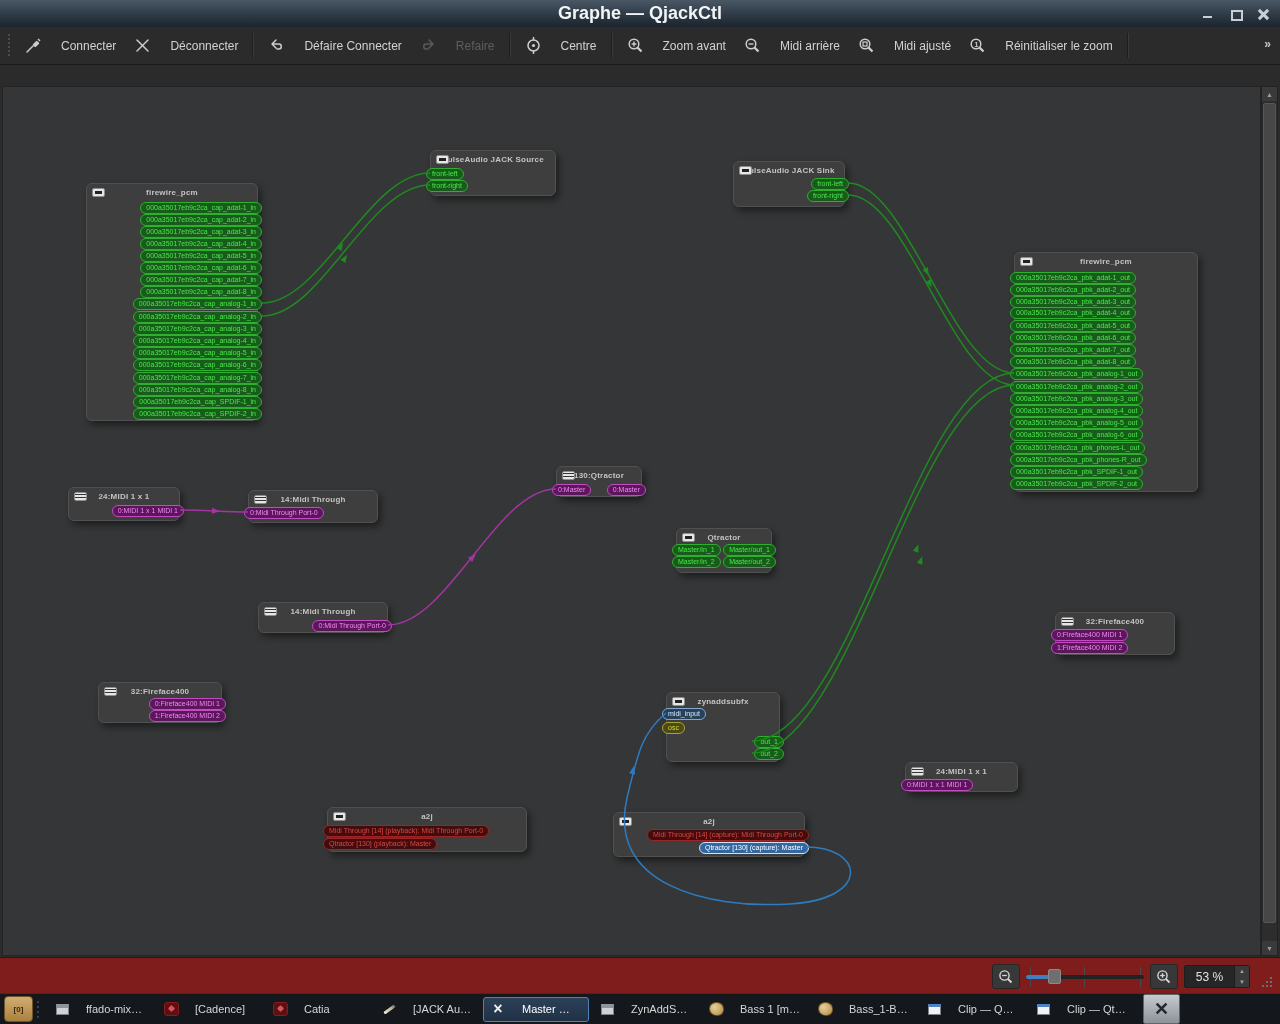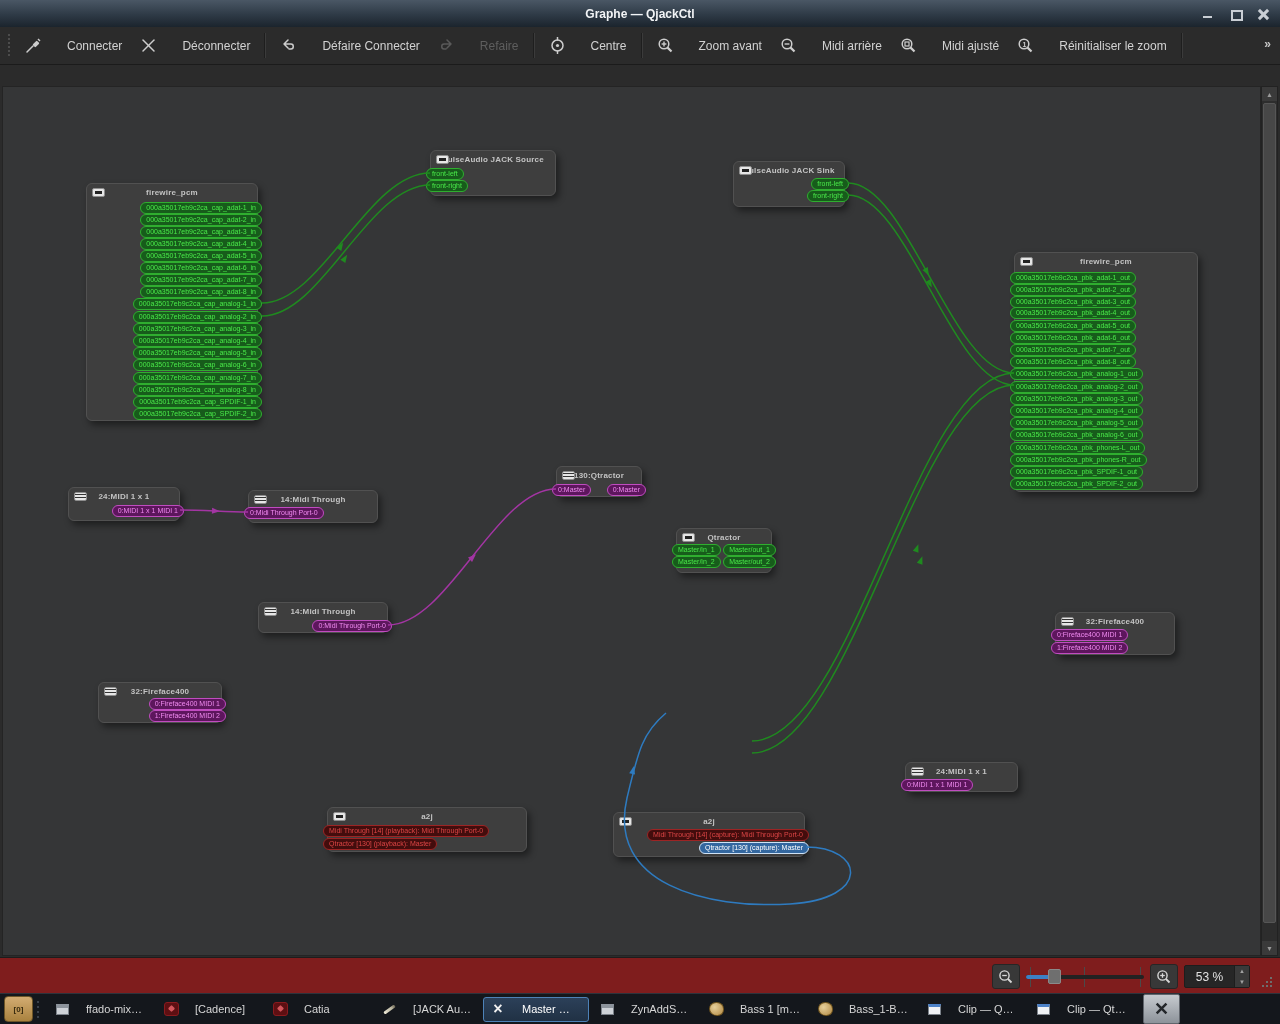--- a/index.html
+++ b/index.html
@@ -3,37 +3,37 @@
 <meta charset="utf-8">
 <style>
   html,body{margin:0;padding:0;}
   body{width:1280px;height:1024px;position:relative;overflow:hidden;background:#14171c;
        font-family:"Liberation Sans",sans-serif;-webkit-font-smoothing:antialiased;}
 
   
   .window{position:absolute;left:0;top:0;width:1280px;height:993px;background:#2b2b2b;border-bottom:1px solid #0c0e10;}
   .titlebar{height:27px;background:linear-gradient(#4a5765 0%,#2e3a46 55%,#1b242d 100%);
             display:flex;align-items:center;justify-content:center;position:relative;}
-  .titlebar .title{color:#f2f4f6;font-size:12px;font-weight:bold;}
+  .titlebar .title{color:#f2f4f6;font-size:18px;font-weight:bold;}
   .win-controls{position:absolute;right:10px;top:0;height:100%;display:flex;gap:16px;align-items:center;}
   .wc{width:12px;height:12px;position:relative;display:block;}
   .wc-min::after{content:"";position:absolute;left:1px;bottom:2px;width:9px;height:2px;background:#c9ced4;}
   .wc-max::after{content:"";position:absolute;left:1px;top:2px;width:8px;height:7px;border:2px solid #c9ced4;}
   .wc-close::before,.wc-close::after{content:"";position:absolute;left:-1px;top:5px;width:13px;height:3px;background:#c9ced4;}
   .wc-close::before{transform:rotate(45deg);} .wc-close::after{transform:rotate(-45deg);}
 
   .menubar{height:21px;background:#2c2c2c;border-bottom:1px solid #232323;display:flex;align-items:center;padding-left:8px;}
   .menu-item{padding:2px 10px;font-size:12px;color:#cbcbcb;}
   .menu-item u{text-decoration:underline;text-underline-offset:2px;}
 
   .toolbar{height:37px;background:#2b2b2b;border-bottom:1px solid #1b1b1b;display:flex;align-items:center;padding:0 6px;position:relative;}
   .tb-handle{width:6px;height:24px;margin:0 4px 0 0;
      background:repeating-linear-gradient(#4c4c4c 0 2px,transparent 2px 4px);
      background-size:2px 100%;background-repeat:no-repeat;background-position:2px 0;}
-  .tb-btn{display:flex;align-items:center;gap:25px;padding:5px 9px;border-radius:3px;color:#d2d2d2;font-size:12px;white-space:nowrap;}
+  .tb-btn{display:flex;align-items:center;gap:19px;padding:5px 9px;border-radius:3px;color:#d2d2d2;font-size:12px;white-space:nowrap;}
   .tb-btn .ti{width:17px;height:17px;display:flex;align-items:center;justify-content:center;}
   .tb-btn.disabled{color:#5e5e5e;}
   .tb-btn.disabled svg *{stroke:#5a5a5a !important;fill:none;}
   .tb-sep{width:1px;height:25px;background:#1e1e1e;border-right:1px solid #3b3b3b;margin:0 5px;}
   .tb-overflow{position:absolute;right:9px;top:10px;color:#c6c6c6;font-size:12px;font-weight:bold;}
 
   
   .canvas{position:absolute;left:2px;top:86px;width:1259px;height:870px;background:#353637;border:1px solid #242424;box-sizing:border-box;}
   .vscroll{position:absolute;left:1261px;top:86px;width:17px;height:870px;background:#2d2d2d;border:1px solid #222;box-sizing:border-box;}
   .vs-btn{position:absolute;left:0;width:15px;height:14px;background:#3a3a3a;color:#9a9a9a;font-size:7px;display:flex;align-items:center;justify-content:center;}
@@ -317,20 +317,30 @@
         <div class="port midi pright" style="top: 17px;">0:Midi Through Port-0</div>
       </div>
       <div class="node" style="left: 98px; top: 682px; width: 124px; height: 41px;">
         <div class="node-header">
           <span class="node-icon alsa"></span>
           <span class="node-title">32:Fireface400</span>
         </div>
         <div class="port midi pright" style="top: 15px;">0:Fireface400 MIDI 1</div>
         <div class="port midi pright" style="top: 27px;">1:Fireface400 MIDI 2</div>
       </div>
+      <div class="node" style="left: 666px; top: 692px; width: 114px; height: 70px;">
+        <div class="node-header">
+          <span class="node-icon jack"></span>
+          <span class="node-title">zynaddsubfx</span>
+        </div>
+        <div class="port midijack pleft" style="top: 15px;">midi_input</div>
+        <div class="port osc pleft" style="top: 29px;">osc</div>
+        <div class="port audio pright" style="top: 43px;">out_1</div>
+        <div class="port audio pright" style="top: 55px;">out_2</div>
+      </div>
       <div class="node" style="left: 327px; top: 807px; width: 200px; height: 45px;">
         <div class="node-header">
           <span class="node-icon jack"></span>
           <span class="node-title">a2j</span>
         </div>
         <div class="port a2j pleft" style="top: 17px;">Midi Through [14] (playback): Midi Through Port-0</div>
         <div class="port a2j pleft" style="top: 30px;">Qtractor [130] (playback): Master</div>
       </div>
       <div class="node" style="left: 613px; top: 812px; width: 192px; height: 45px;">
         <div class="node-header">

